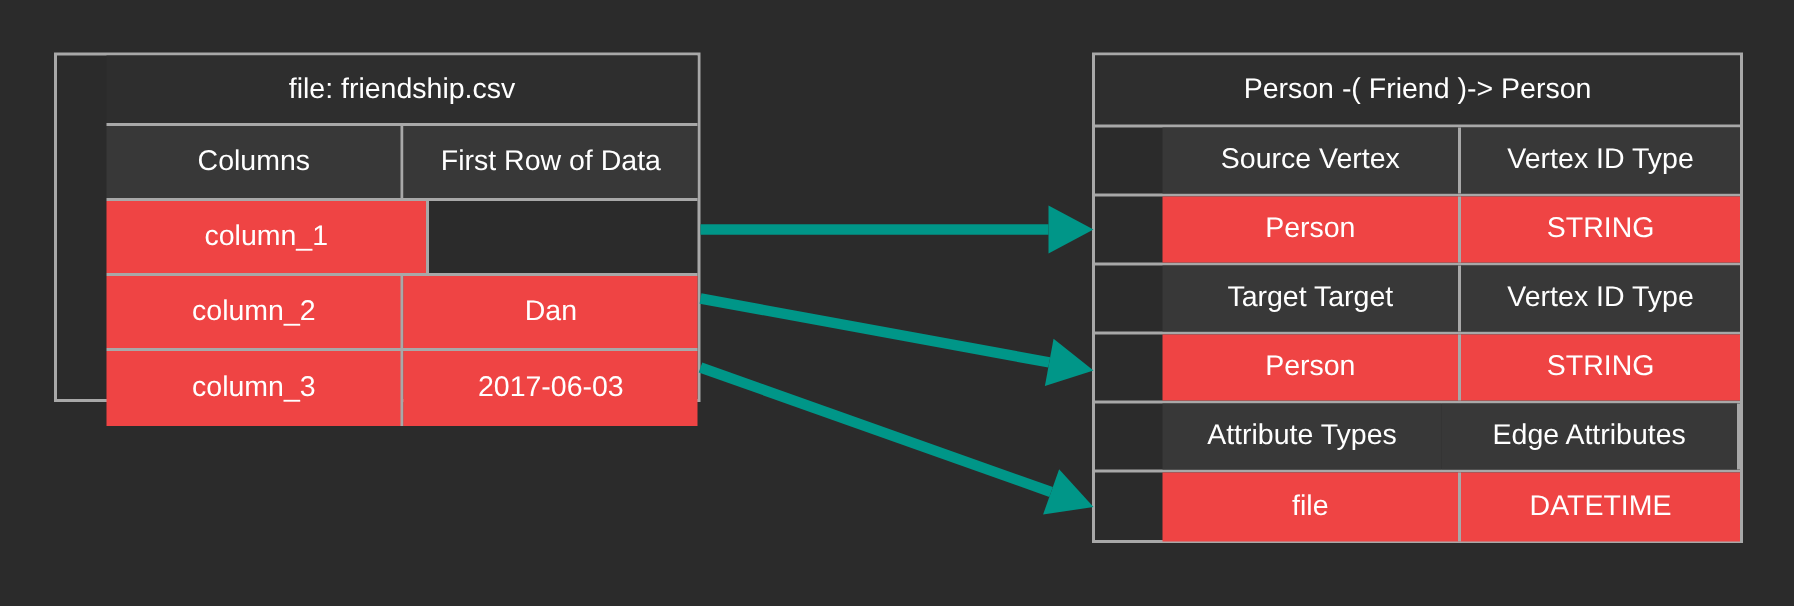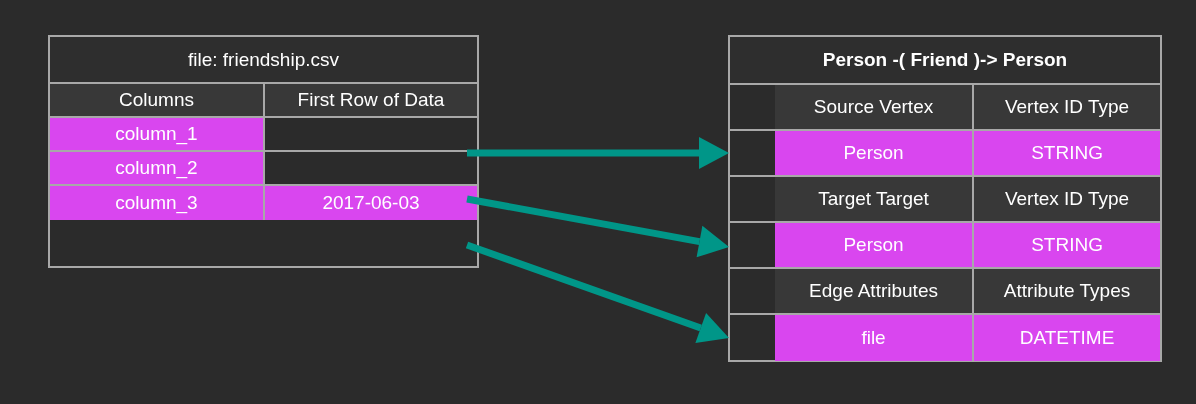--- a/index.html
+++ b/index.html
@@ -49,32 +49,32 @@
     font-size: 19px;
     display: flex;
     align-items: center;
     justify-content: center;
     text-align: center;
     overflow: hidden;
     white-space: nowrap;
   }
   .cell.left-col  { border-right: 2px solid #a8a8a8; }
   .cell.head      { background: #383838; }
-  .cell.data      { background: #d946ef; }
+  .cell.data      { background: #ef4444; }
 
   
-  #left-panel  { left: 48px;  top: 35px;  width: 431px; height: 233px; }
+  #left-panel  { left: 36px;  top: 35px;  width: 431px; height: 233px; padding-left: 33px; }
   #left-panel .panel-title { height: 47px; }
-  #left-panel .row         { height: 34px; }
+  #left-panel .row         { height: 50px; }
   #left-panel .cell.left-col { width: 215px; }
   #left-panel .cell.right-col{ width: 212px; }
 
   
   #right-panel { left: 728px; top: 35px;  width: 434px; height: 327px; }
-  #right-panel .panel-title { height: 48px; font-weight: bold; }
+  #right-panel .panel-title { height: 48px; }
   #right-panel .row         { height: 46px; padding-left: 45px; }
   #right-panel .cell.left-col  { width: 214px; }
   #right-panel .cell.right-col { width: 200px; }
 
   
   #arrow-layer {
     position: absolute;
     left: 0; top: 0;
     width: 1196px; height: 404px;
     pointer-events: none;
@@ -93,20 +93,21 @@
       <div class="cell head left-col">Columns</div>
       <div class="cell head right-col">First Row of Data</div>
     </div>
 
     <div class="row">
       <div class="cell data left-col">column_1</div>
     </div>
 
     <div class="row">
       <div class="cell data left-col">column_2</div>
+      <div class="cell data right-col">Dan</div>
     </div>
 
     <div class="row last">
       <div class="cell data left-col">column_3</div>
       <div class="cell data right-col">2017-06-03</div>
     </div>
   </div>
 
   <div class="panel" id="right-panel">
 
@@ -124,22 +125,22 @@
     <div class="row">
       <div class="cell head left-col">Target Target</div>
       <div class="cell head right-col">Vertex ID Type</div>
     </div>
     <div class="row">
       <div class="cell data left-col">Person</div>
       <div class="cell data right-col">STRING</div>
     </div>
 
     <div class="row">
+      <div class="cell head right-col">Attribute Types</div>
       <div class="cell head left-col">Edge Attributes</div>
-      <div class="cell head right-col">Attribute Types</div>
     </div>
     <div class="row last">
       <div class="cell data left-col">file</div>
       <div class="cell data right-col">DATETIME</div>
     </div>
   </div>
 
   <svg id="arrow-layer" viewBox="0 0 1196 404">
     <g id="arrow-group">
         <line x1="467" y1="153" x2="699" y2="153" stroke="#009688" stroke-width="7"></line>

